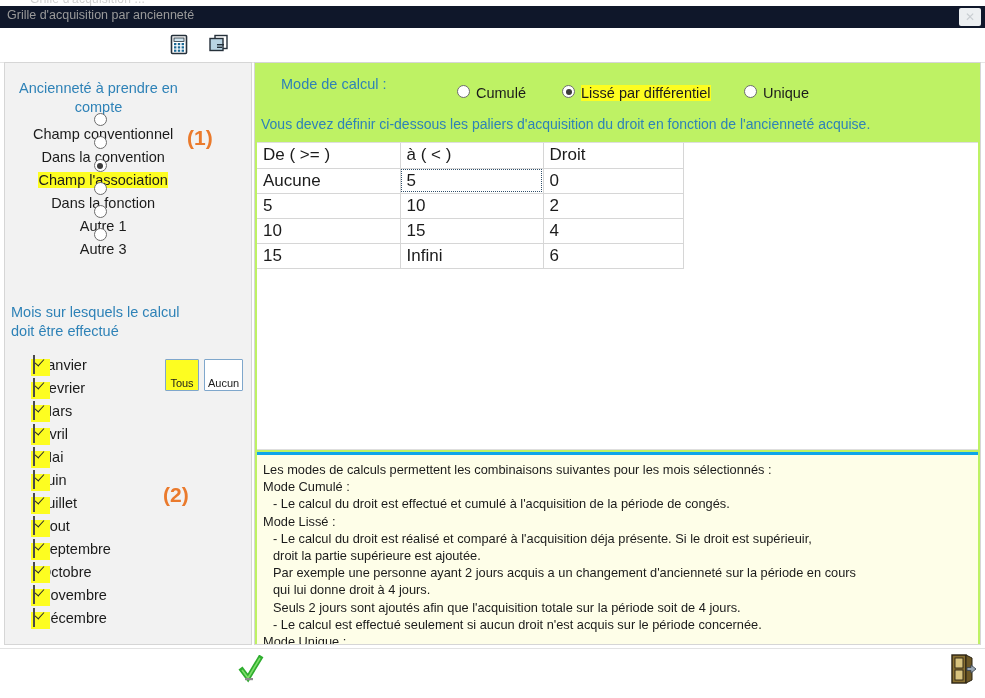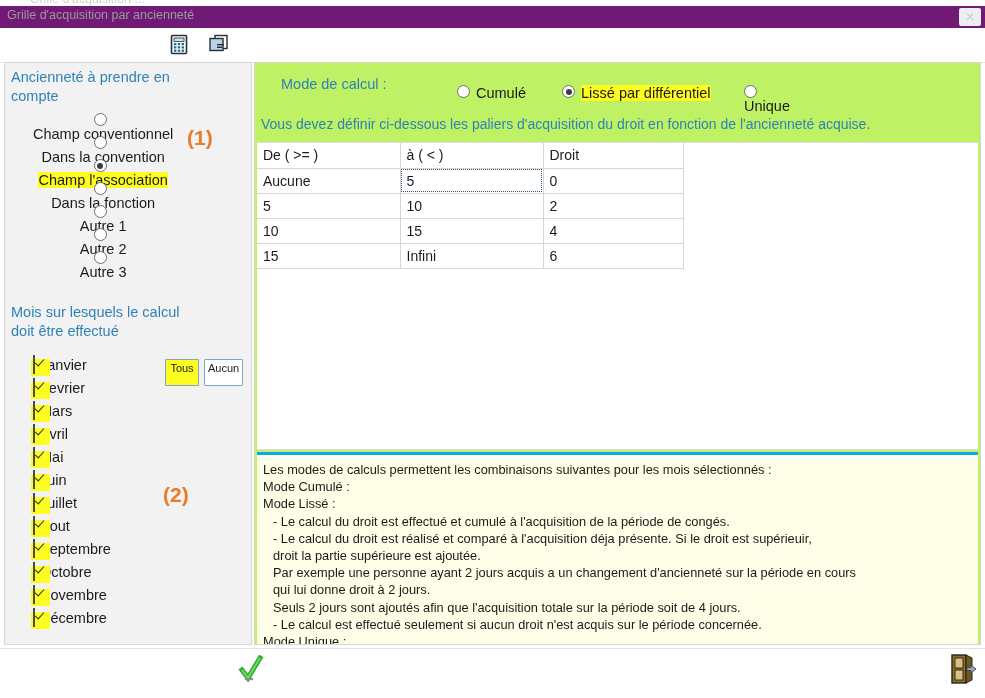--- a/index.html
+++ b/index.html
@@ -35,21 +35,21 @@
     font-size: 12px;
     color: #cfcfcf;
     white-space: nowrap;
     letter-spacing: .2px;
   }
 
   #titlebar {
     position: absolute;
     left: 0; top: 6px;
     width: 985px; height: 22px;
-    background: #701a75;
+    background: #0f172a;
   }
   #title-text {
     position: absolute;
     left: 7px; top: 2px;
     font-size: 12.5px;
     color: #9a9a9a;
     white-space: nowrap;
   }
   #close-btn {
     position: absolute;
@@ -100,22 +100,23 @@
 
   
   .section-title {
     color: #2e82b7;
     font-size: 14.5px;
     line-height: 19px;
     padding: 0;
   }
   #anciennete-title {
     position: absolute;
-    left: 6px; top: 5px;
+    left: 6px; top: 16px;
     width: 175px;
+    text-align: center;
   }
   #mois-title {
     position: absolute;
     left: 6px; top: 240px;
     width: 180px;
   }
 
   .radio-list { position: absolute; left: 28px; top: 50px; }
   .radio-row {
     display: flex;
@@ -186,31 +187,31 @@
   }
   .check-hl > * { position: relative; z-index: 1; }
   .check-label {
     font-size: 14.5px;
     color: #1b1b1b;
     white-space: nowrap;
   }
 
   .mini-btn {
     position: absolute;
-    height: 27px;
+    height: 19px;
     min-width: 34px;
     border: 1px solid #7fa7cc;
     background: #ffffff;
     font-size: 11px;
     color: #1b1b1b;
     text-align: center;
     line-height: 17px;
     box-sizing: border-box;
     border-radius: 1px;
-    padding: 0 3px;
+    padding: 15px 3px;
   }
   #btn-tous { left: 160px; top: 296px; background: #fdfd21; }
   #btn-aucun { left: 199px; top: 296px; }
 
   .marker {
     position: absolute;
     color: #ea7a2c;
     font-size: 21px;
     font-weight: bold;
     font-family: "Liberation Sans", sans-serif;
@@ -230,21 +231,21 @@
     font-size: 14.5px;
     color: #2e82b7;
   }
   .mode-opt {
     position: absolute;
     top: 12px;
     display: flex;
   }
   #opt-cumule { left: 202px; }
   #opt-lisse  { left: 307px; }
-  #opt-unique { left: 489px; flex-direction: column; }
+  #opt-unique { left: 489px; }
 
   #instruction {
     position: absolute;
     left: 6px; top: 53px;
     font-size: 14px;
     color: #2e82b7;
     white-space: nowrap;
   }
 
   #grid-area {
@@ -262,21 +263,21 @@
     table-layout: fixed;
     margin: 0;
   }
   table.grid col.c0 { width: 143px; }
   table.grid col.c1 { width: 143px; }
   table.grid col.c2 { width: 140px; }
   table.grid th, table.grid td {
     height: 25px;
     border-right: 1px solid #d6d6d6;
     border-bottom: 1px solid #d6d6d6;
-    font-size: 14px;
+    font-size: 17px;
     color: #1b1b1b;
     font-weight: normal;
     text-align: left;
     padding: 0 0 0 6px;
     box-sizing: border-box;
     overflow: hidden;
     white-space: nowrap;
     background: #ffffff;
   }
   table.grid th { border-top: 0; }
@@ -384,24 +385,20 @@
           <span class="radio-mark"></span>
           <span class="radio-label hl">Champ l'association</span>
         </div>
         <div class="radio-row">
           <span class="radio-mark"></span>
           <span class="radio-label">Dans la fonction</span>
         </div>
         <div class="radio-row">
           <span class="radio-mark"></span>
           <span class="radio-label">Autre 1</span>
-        </div>
-        <div class="radio-row">
-          <span class="radio-mark"></span>
-          <span class="radio-label">Autre 2</span>
         </div>
         <div class="radio-row">
           <span class="radio-mark"></span>
           <span class="radio-label">Autre 3</span>
         </div>
       </div>
 
     <div id="mois-title" class="section-title">Mois sur lesquels le calcul doit être effectué</div>
 
     <div class="mini-btn" id="btn-tous">Tous</div>
@@ -521,26 +518,26 @@
             </tr>
           </tbody>
       </table>
 
     </div>
 
     <div id="help-box">
       <div id="help-lines">
           <div class="help-line">Les modes de calculs permettent les combinaisons suivantes pour les mois sélectionnés :</div>
           <div class="help-line">Mode Cumulé :</div>
+          <div class="help-line indent">-  Le calcul du droit est effectué et cumulé à l'acquisition de la période de congés.</div>
           <div class="help-line">Mode Lissé :</div>
-          <div class="help-line indent">-  Le calcul du droit est effectué et cumulé à l'acquisition de la période de congés.</div>
           <div class="help-line indent">-  Le calcul du droit est réalisé et comparé à l'acquisition déja présente. Si le droit est supérieuir,</div>
           <div class="help-line indent">droit la partie supérieure est ajoutée.</div>
           <div class="help-line indent">Par exemple une personne ayant 2 jours acquis a un changement d'ancienneté sur la période en cours</div>
-          <div class="help-line indent">qui lui donne droit à 2 jours.</div>
+          <div class="help-line indent">qui lui donne droit à 4 jours.</div>
           <div class="help-line indent">Seuls 2 jours sont ajoutés afin que l'acquisition totale sur la période soit de 4 jours.</div>
           <div class="help-line indent">-  Le calcul est effectué seulement si aucun droit n'est acquis sur le période concernée.</div>
           <div class="help-line">Mode Unique :</div>
         </div>
 
     </div>
   </div>
 
   <div id="statusbar">
     <div id="validate-btn">

